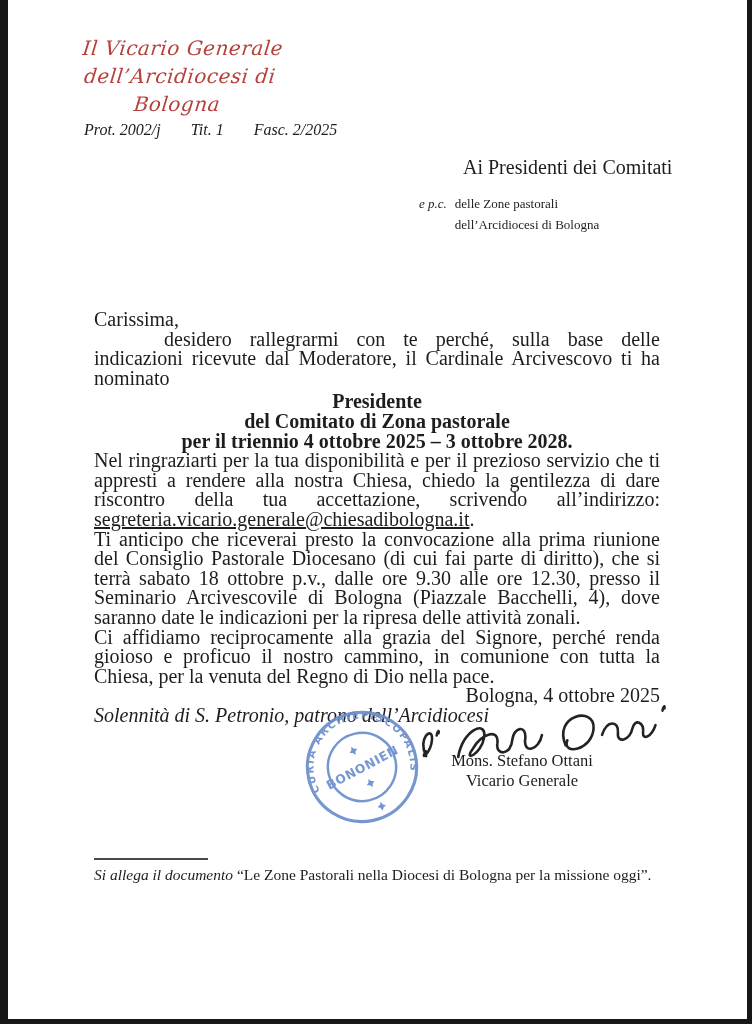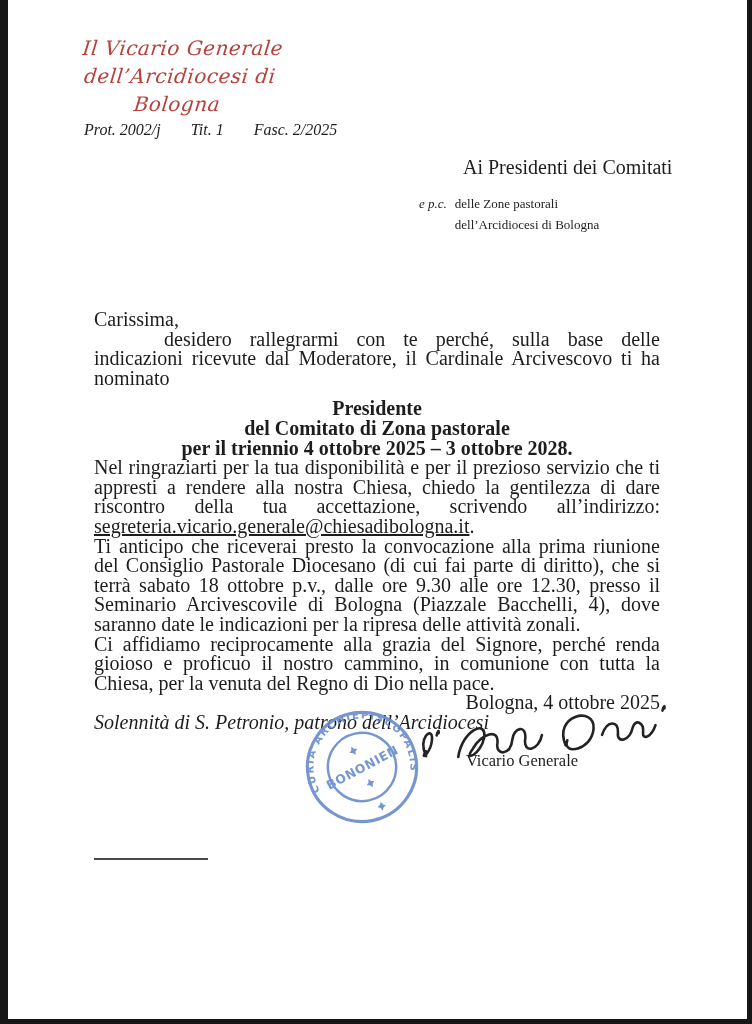--- a/index.html
+++ b/index.html
@@ -30,21 +30,21 @@
   .cc-block { position:absolute; left:419px; top:193px; display:flex; gap:8px;
               font-size:13px; line-height:21px; }
   .cc-label { font-style:italic; }
 
   .letter-body {
     position:absolute; left:94px; top:310px; width:566px;
     font-size:20px; line-height:19.6px;
   }
   .letter-body p { margin:0; }
   .intro   { text-align:justify; text-indent:70px; }
-  .appointment { text-align:center; font-weight:bold; margin-top:11px; }
+  .appointment { text-align:center; font-weight:bold; margin-top:4px; }
   .jpara   { text-align:justify; margin-top:5px; }
   .email-u { text-decoration:underline; }
   .dateline  { margin-top:5px;text-align:right; }
   .solemnity { font-style:italic; margin-top:3px; }
 
   .stamp { position:absolute; left:300px; top:703px; width:124px; height:128px; }
   .signature-svg { position:absolute; left:403px; top:702px; width:280px; height:68px; }
   .signer {
     position:absolute; left:424px; top:751px; width:196px;
     text-align:center; font-size:16.5px; line-height:20px;
@@ -123,17 +123,21 @@
       <path d="M22,46 C14,28 31,15 29,30 C27,43 15,51 22,41"></path>
       <path d="M34,26 C35,22 37,20 36,24"></path>
       <path d="M54,49 C60,22 86,13 81,32 C77,48 58,55 69,42 C79,27 97,23 94,38 C91,51 107,51 109,36 C111,23 125,21 122,36 C119,51 135,48 139,33"></path>
       <path d="M162,45 C151,14 194,7 191,30 C188,52 157,55 164,40"></path>
       <path d="M199,37 C205,22 217,24 215,36 C213,47 226,45 230,32 C233,23 242,27 240,38 C239,45 248,43 253,31"></path>
       <path d="M261,17 C262,13 264,11 263,15"></path>
     </g>
   </svg>
 
   <div class="signer">
+    <div>Mons. Stefano Ottani</div>
     <div>Vicario Generale</div>
   </div>
 
   <div class="footer-rule"></div>
+  <div class="footer-text">
+    <span class="footer-italic">Si allega il documento</span><span> “Le Zone Pastorali nella Diocesi di Bologna per la missione oggi”.</span>
+  </div>
 </div>
 
 </body></html>

